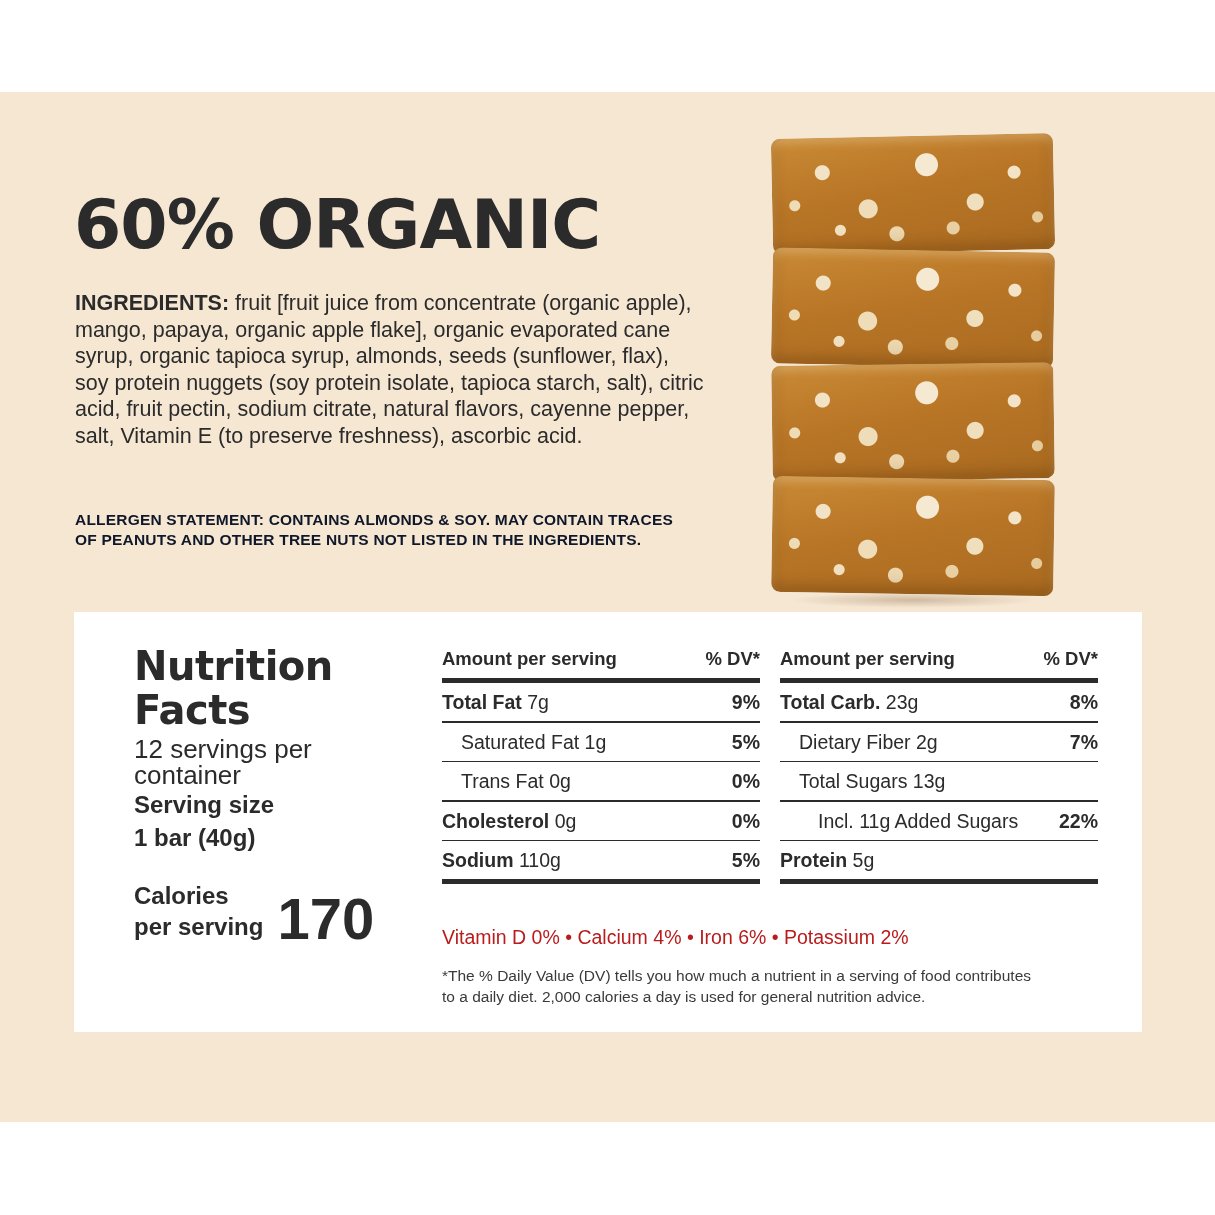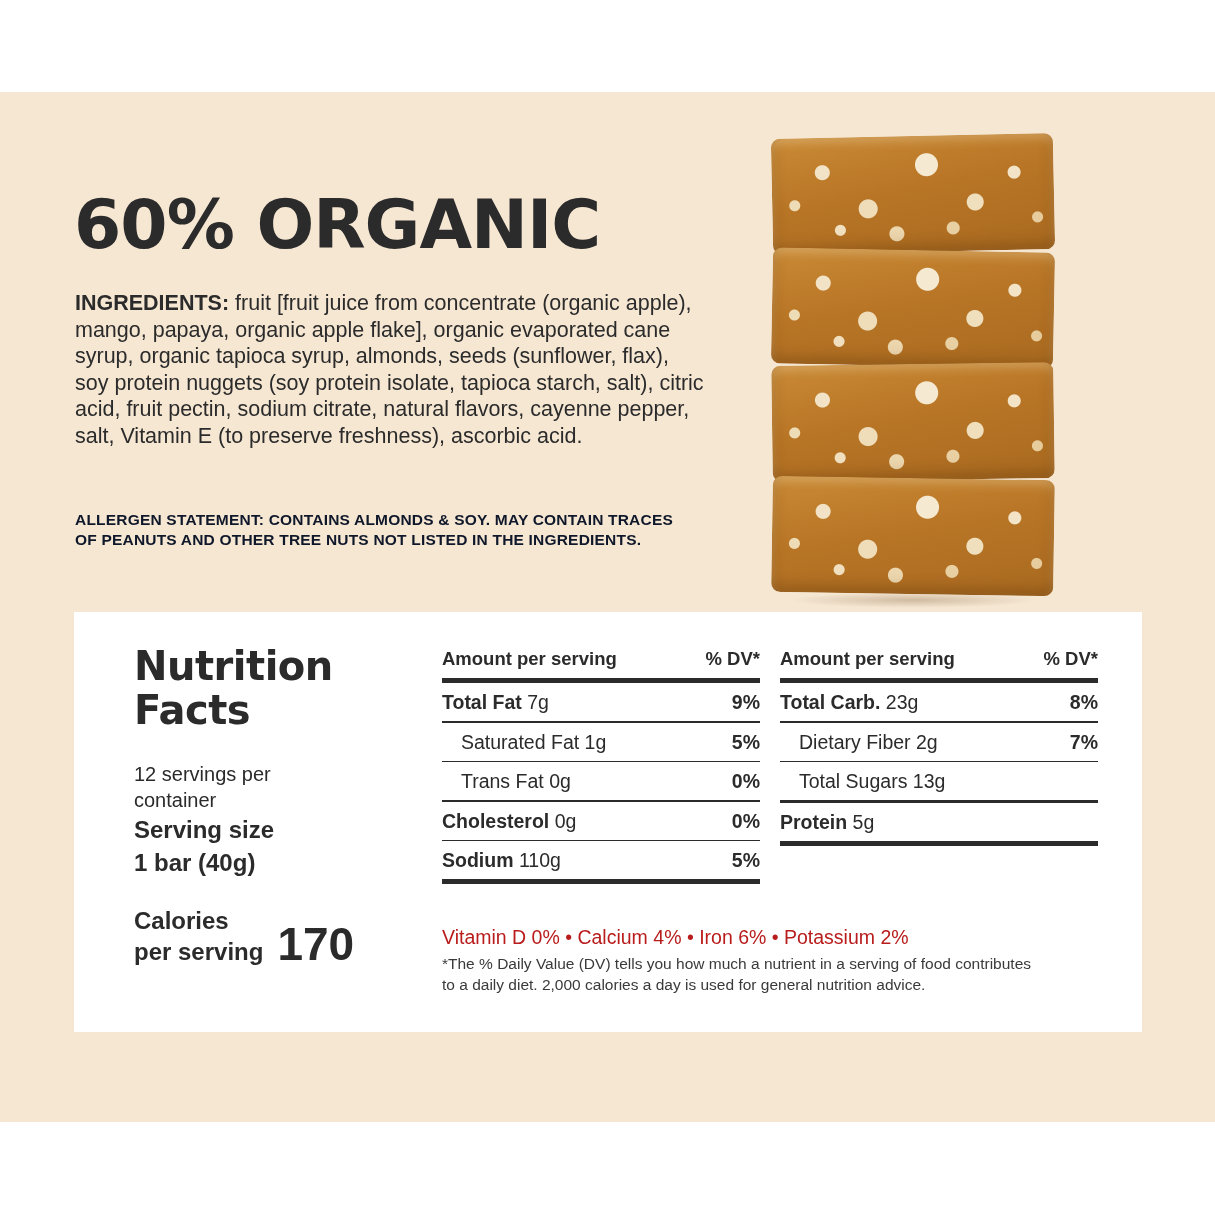--- a/index.html
+++ b/index.html
@@ -118,42 +118,42 @@
     color: #2b2b2b;
   }
   .nf-title {
     font-family: "DejaVu Sans", sans-serif;
     font-size: 40px;
     font-weight: bold;
     line-height: 44px;
     letter-spacing: -0.5px;
   }
   .nf-servings {
-    margin-top: 29px;
-    font-size: 20px;
+    margin-top: 4px;
+    font-size: 26px;
     line-height: 26px;
     width: 180px;
   }
   .nf-serving-size {
     font-size: 24px;
     font-weight: bold;
     line-height: 33px;
   }
   .nf-cal-wrap {
     margin-top: 26px;
     display: flex;
     align-items: flex-end;
   }
   .nf-cal-label {
     font-size: 24px;
     font-weight: bold;
     line-height: 31px;
   }
   .nf-cal-value {
-    font-size: 46px;
+    font-size: 58px;
     font-weight: bold;
     margin-left: 14px;
     line-height: 46px;
   }
   .nf-cols {
     position: absolute;
     left: 368px;
     top: 36px;
     width: 660px;
     display: flex;
@@ -186,21 +186,21 @@
     position: absolute;
     left: 368px;
     top: 314px;
     width: 620px;
   }
   .micros {
     font-size: 19.5px;
     color: #b91c1c;
   }
   .dv-note {
-    margin-top: 4px;
+    margin-top: 16px;
     font-size: 15.5px;
     line-height: 21px;
     color: #3a3a3a;
     width: 600px;
   }
 </style>
 </head>
 <body>
 
 <div class="page">
@@ -302,20 +302,24 @@
           <span class="dv">7%</span>
         </div>
         <div class="rule-thin"></div>
 
         <div class="nf-row indent-1">
           <span class="name"><span>Total Sugars 13g</span></span>
           <span class="dv"></span>
         </div>
         <div class="rule-thin"></div>
 
+        <div class="nf-row indent-2">
+          <span class="name"><span>Incl. 11g Added Sugars</span></span>
+          <span class="dv">22%</span>
+        </div>
         <div class="rule-thin"></div>
 
         <div class="nf-row">
           <span class="name"><b>Protein</b><span> 5g</span></span>
           <span class="dv"></span>
         </div>
         <div class="rule-thick"></div>
       </div>
     </div>
 

